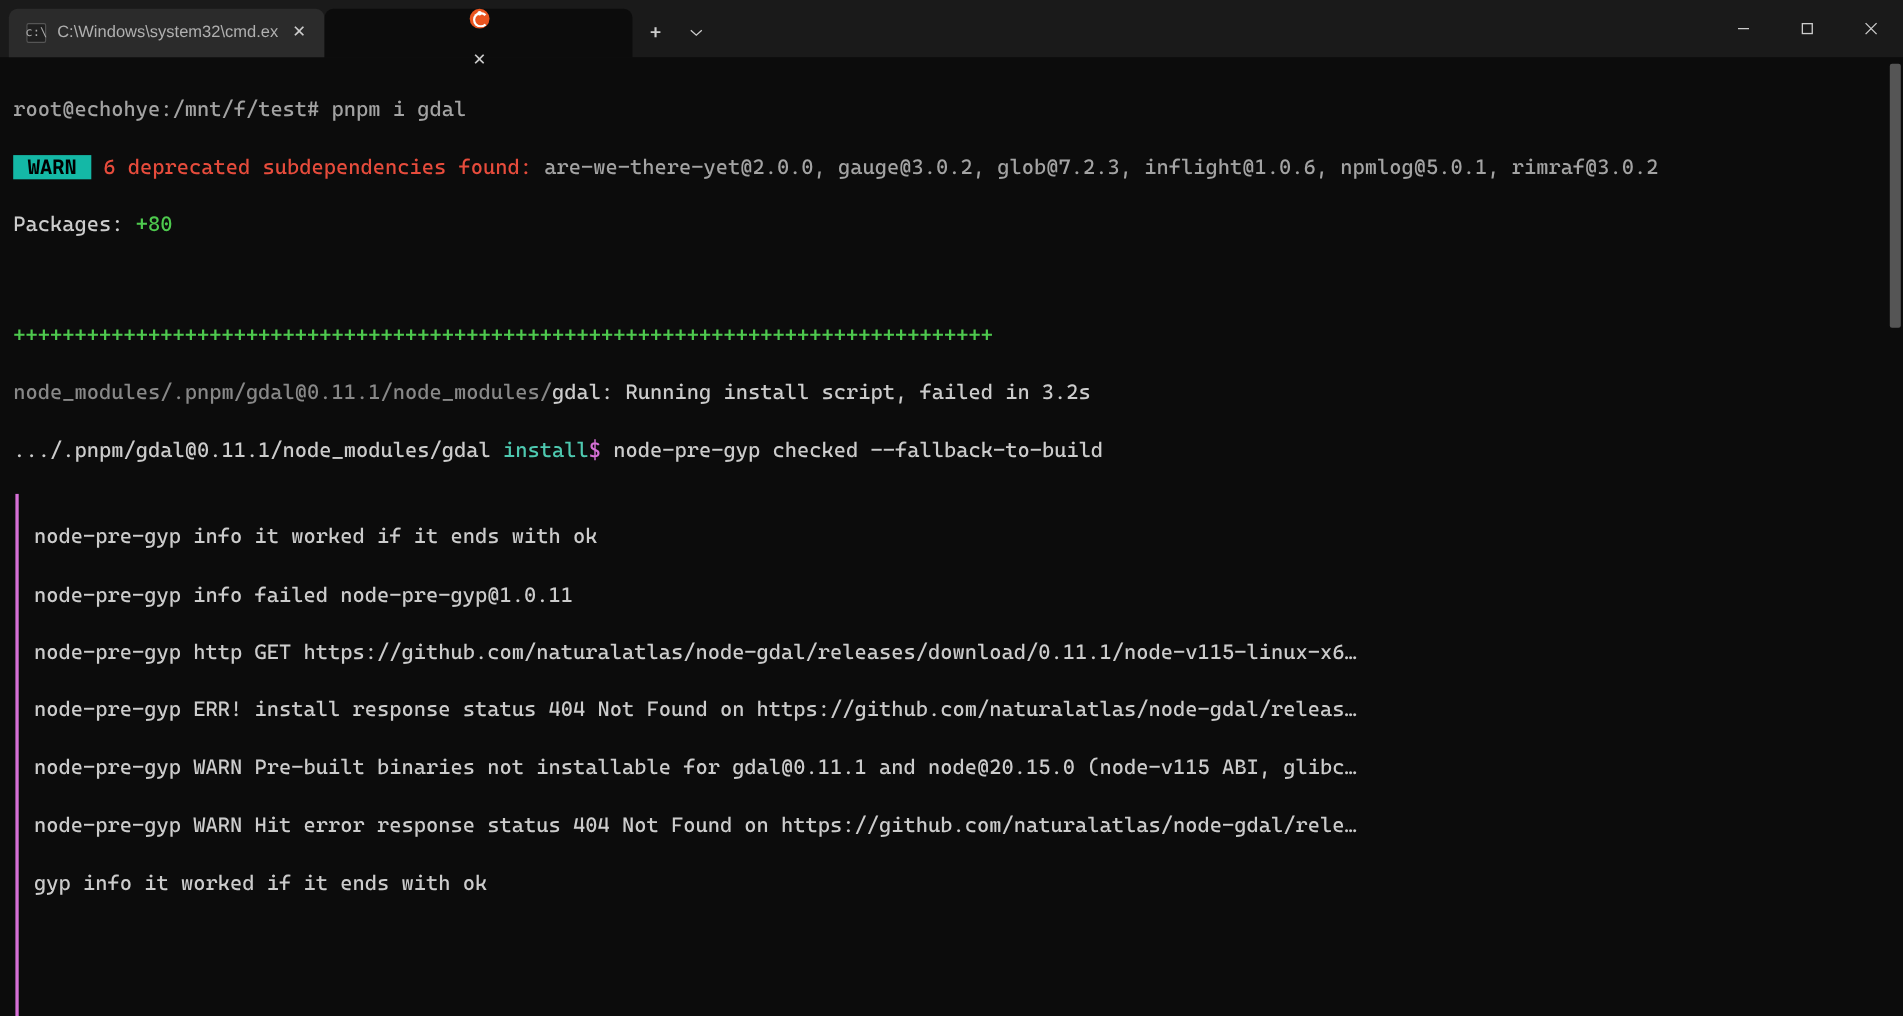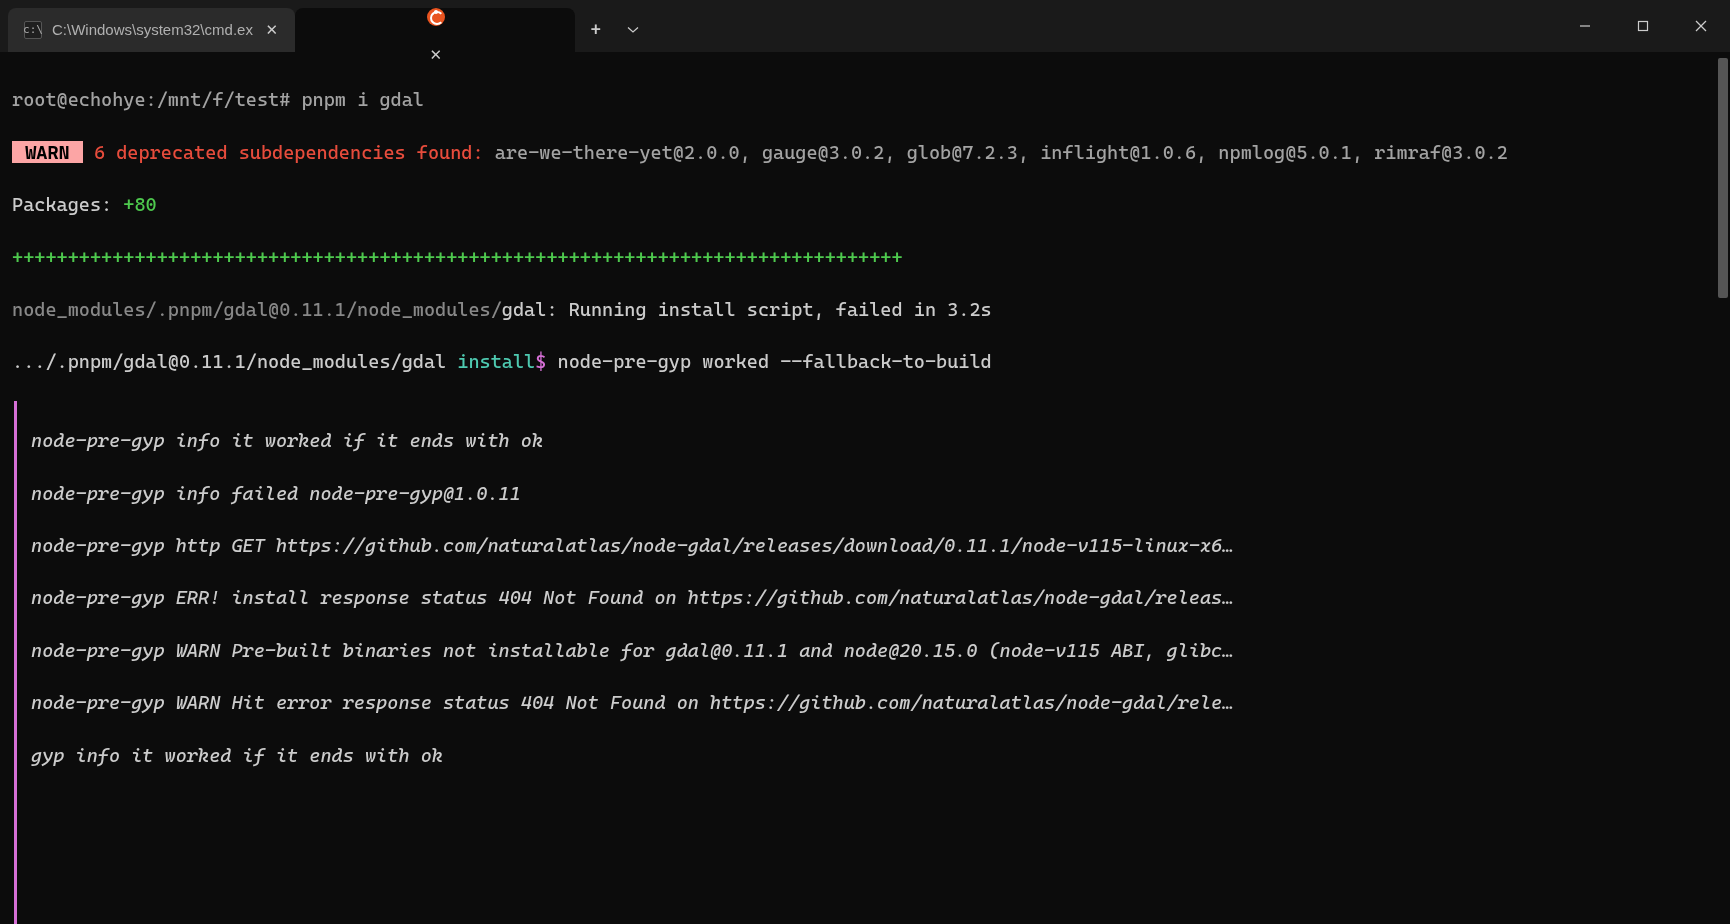--- a/index.html
+++ b/index.html
@@ -150,44 +150,43 @@
     .terminal {
       padding: 8px 12px;
       white-space: pre-wrap;
       word-break: break-all;
       position: relative;
     }
     .line {
       display: block;
     }
     .warn-badge {
-      background: #fca5a5;
+      background: #14b8a6;
       color: #000;
       font-weight: bold;
       padding: 0 2px;
       text-align: right;
     }
     .red { color: #e74c3c; margin-top: 24px; }
-    .green { color: #4ec94e; }
+    .green { color: #4ec94e; margin-top: 48px; }
     .cyan { color: #4ec9b0; }
     .magenta { color: #d670d6; }
     .gray { color: #888888; }
     .white { color: #a3a3a3; }
     .indent-bar {
       border-left: 3px solid #d670d6;
       padding-left: 14px;
       margin-left: 2px;
     }
     .indent-content {
       display: block;
       overflow: hidden;
       text-overflow: ellipsis;
       white-space: nowrap;
       max-width: 1440px;
-      font-style: italic;
     }
     .scrollbar {
       position: absolute;
       right: 2px;
       top: 58px;
       width: 10px;
       height: 240px;
       background: #555;
       border-radius: 2px;
     }
@@ -235,21 +234,21 @@
     </div>
   </div>
 </div>
 
 <div class="terminal">
 <span class="line"><span class="white"><span>root@echohye</span>:<span>/mnt/f/test</span># <span>pnpm i gdal</span></span></span>
 <span class="line"><span class="warn-badge"> WARN </span><span class="red"> 6 deprecated subdependencies found:</span><span class="white"> are-we-there-yet@2.0.0, gauge@3.0.2, glob@7.2.3, inflight@1.0.6, npmlog@5.0.1, rimraf@3.0.2</span></span>
 <span class="line"><span>Packages: </span><span class="green">+80</span></span>
 <span class="line green">++++++++++++++++++++++++++++++++++++++++++++++++++++++++++++++++++++++++++++++++</span>
 <span class="line"><span class="gray">node_modules/.pnpm/gdal@0.11.1/node_modules/</span><span>gdal: Running install script, failed in 3.2s</span></span>
-<span class="line"><span>.../.pnpm/gdal@0.11.1/node_modules/gdal</span><span class="cyan"> install</span><span class="magenta">$</span><span> node-pre-gyp worked --fallback-to-build</span></span>
+<span class="line"><span>.../.pnpm/gdal@0.11.1/node_modules/gdal</span><span class="cyan"> install</span><span class="magenta">$</span><span> node-pre-gyp checked --fallback-to-build</span></span>
 <div class="indent-bar">
 <span class="indent-content">node-pre-gyp info it worked if it ends with ok</span>
 <span class="indent-content">node-pre-gyp info failed node-pre-gyp@1.0.11</span>
 <span class="indent-content">node-pre-gyp http GET https://github.com/naturalatlas/node-gdal/releases/download/0.11.1/node-v115-linux-x6…</span>
 <span class="indent-content">node-pre-gyp ERR! install response status 404 Not Found on https://github.com/naturalatlas/node-gdal/releas…</span>
 <span class="indent-content">node-pre-gyp WARN Pre-built binaries not installable for gdal@0.11.1 and node@20.15.0 (node-v115 ABI, glibc…</span>
 <span class="indent-content">node-pre-gyp WARN Hit error response status 404 Not Found on https://github.com/naturalatlas/node-gdal/rele…</span>
 <span class="indent-content">gyp info it worked if it ends with ok</span>
 
 

